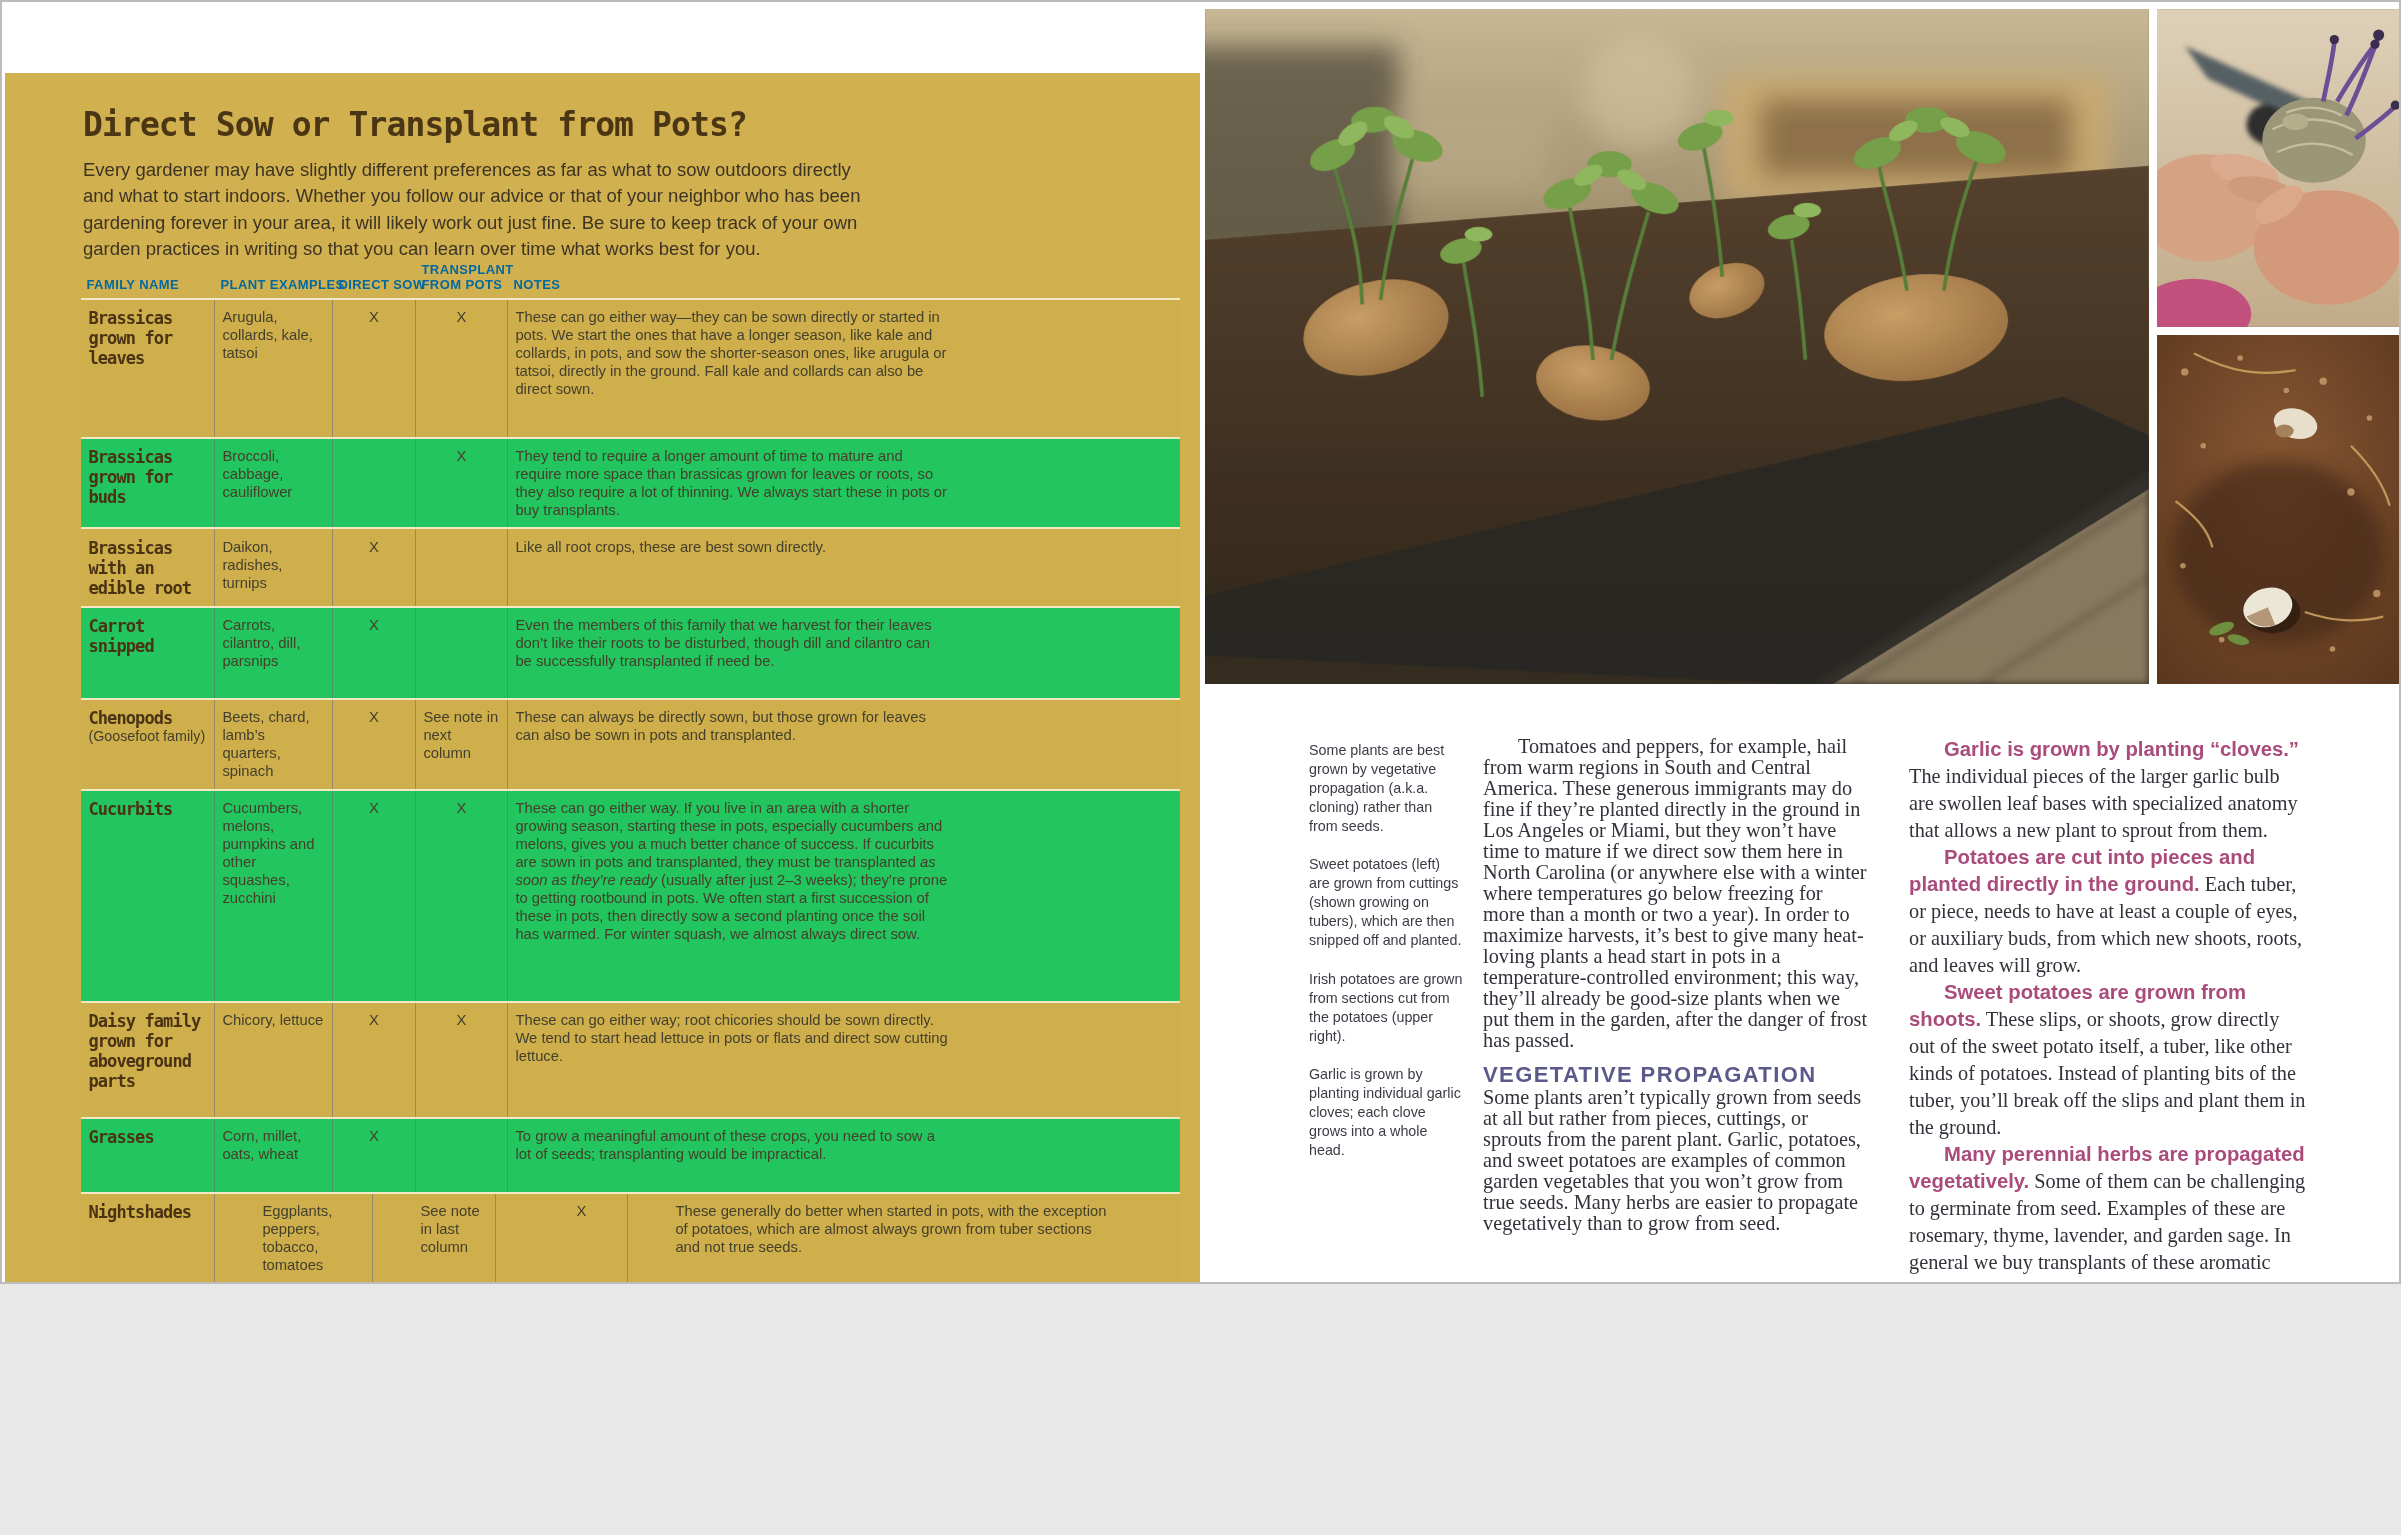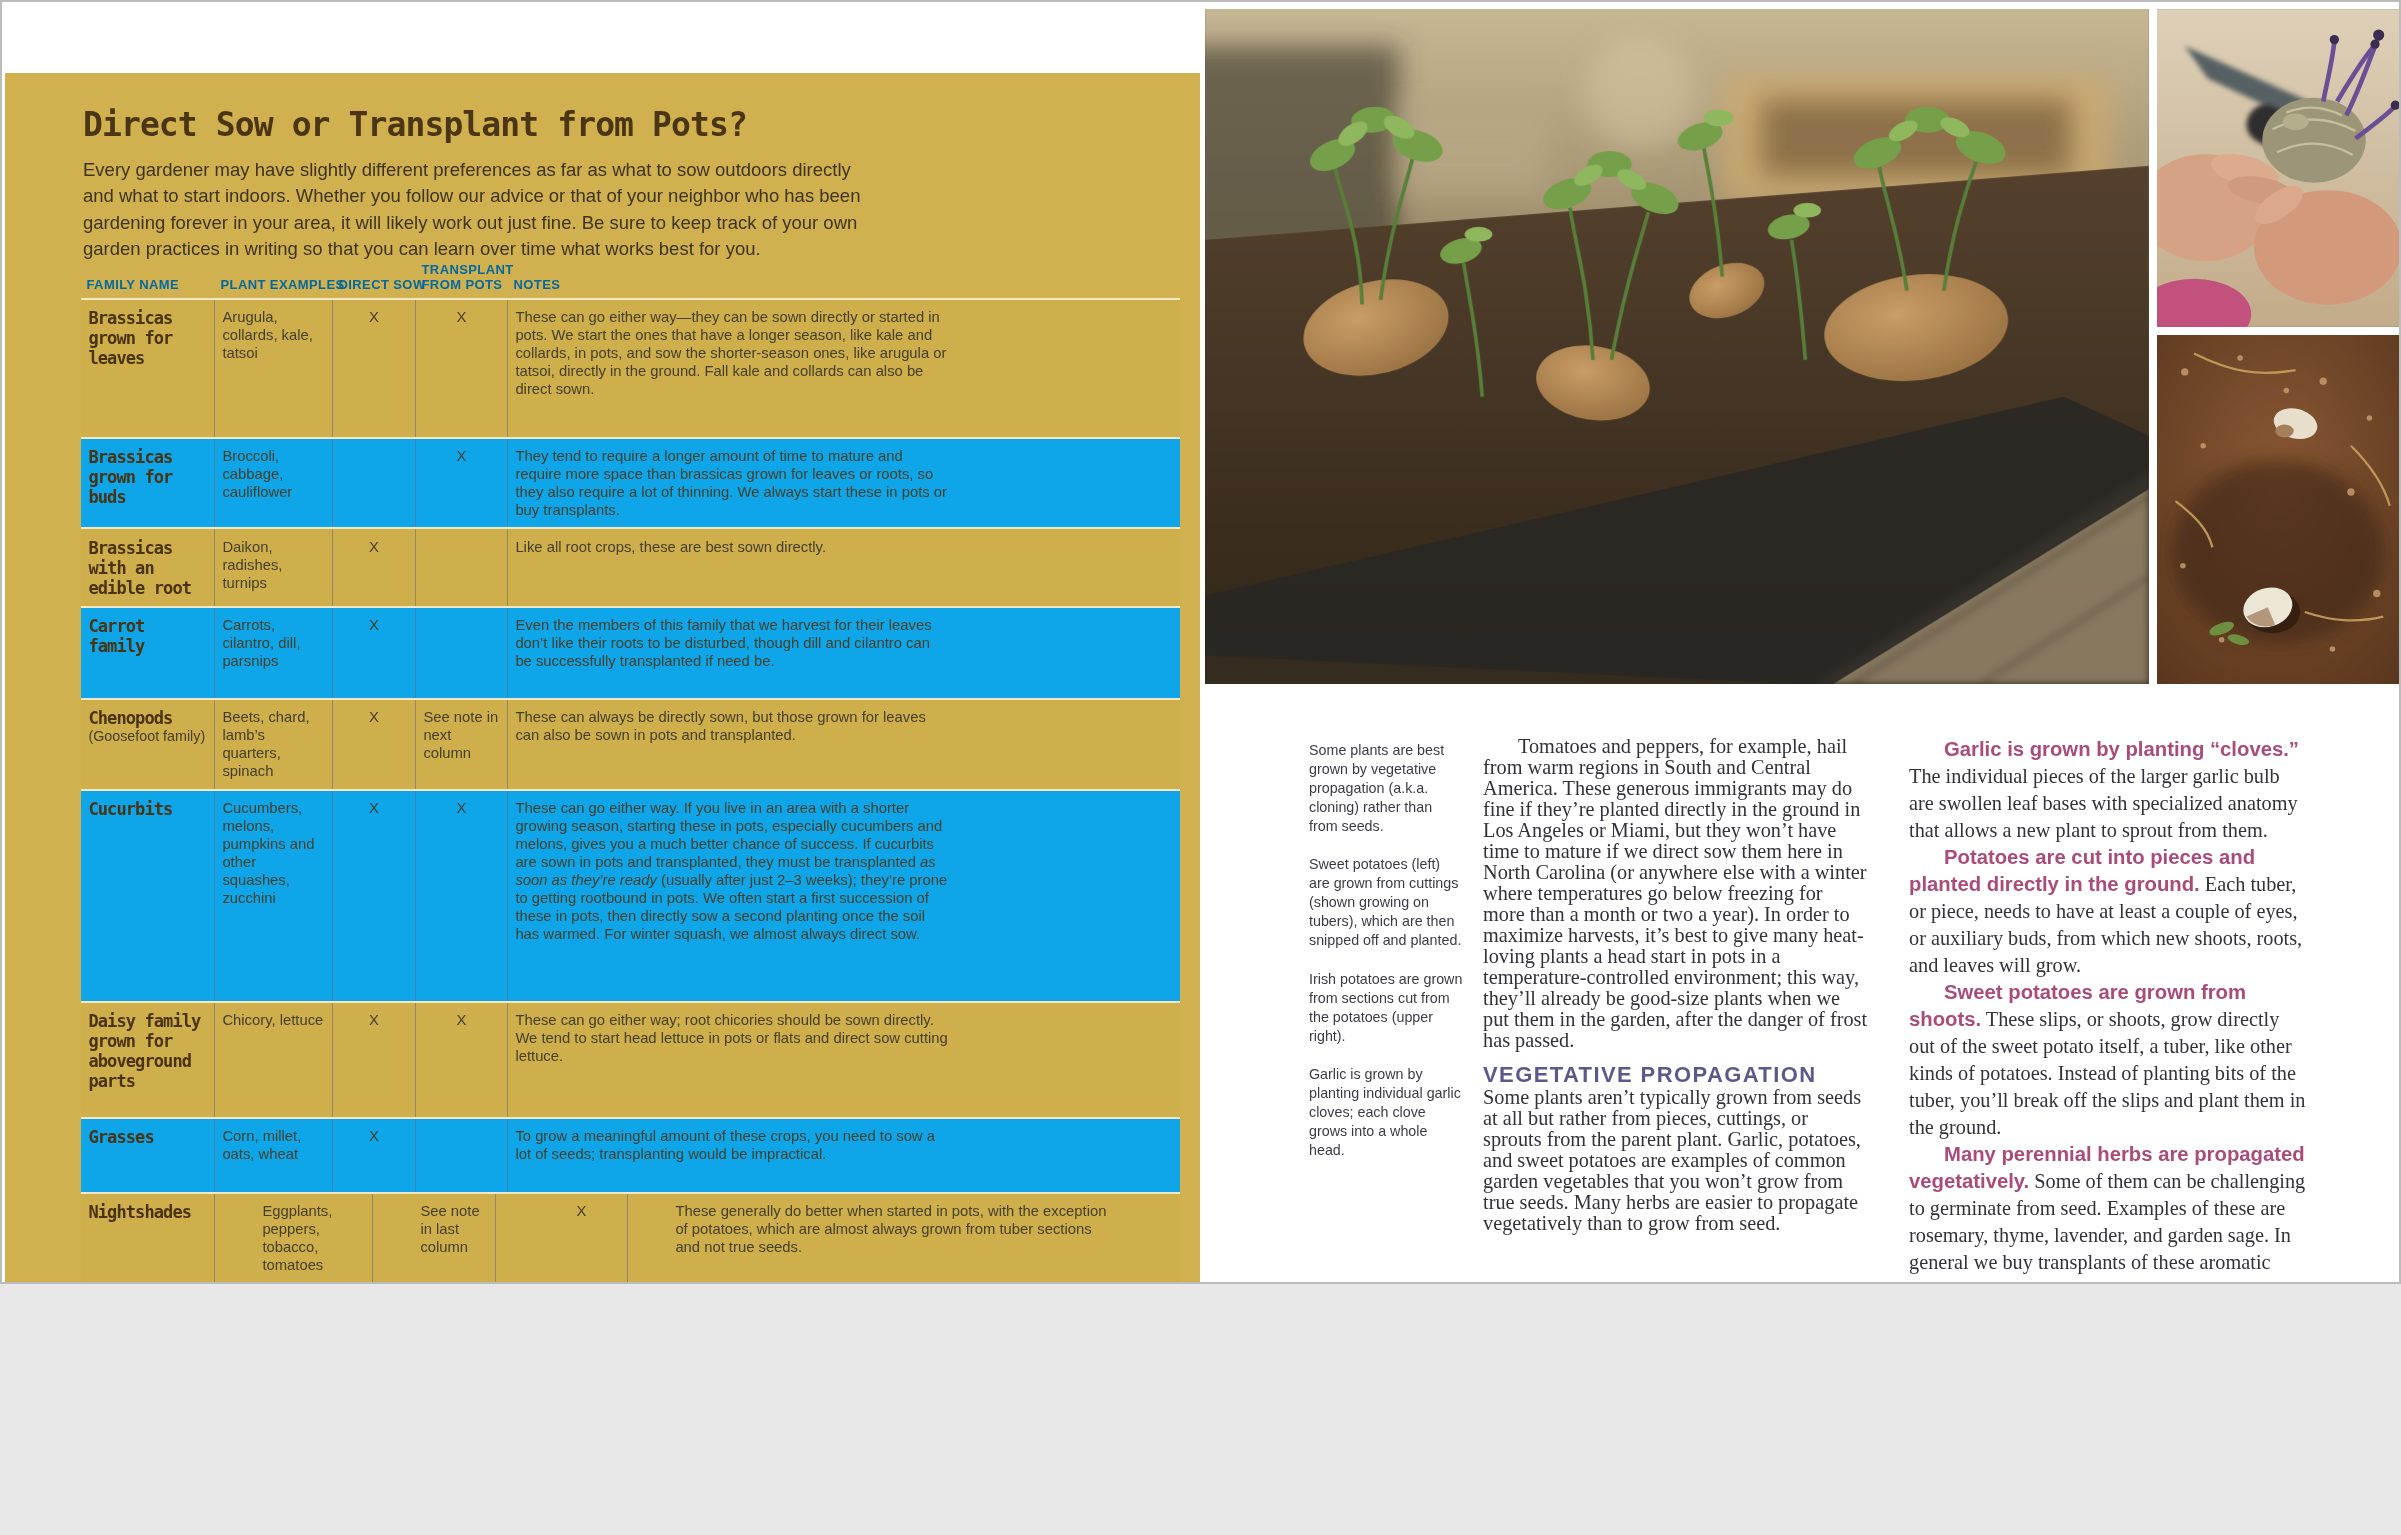--- a/index.html
+++ b/index.html
@@ -13,21 +13,21 @@
     letter-spacing:-0.9px;color:#4a3514;}
   .intro{position:absolute;left:81px;top:155px;width:796px;margin:0;
     font-size:18.5px;line-height:1.43;color:#3d3424;}
   .sow-table{position:absolute;left:79px;top:260px;width:1099px;}
   .thead{display:grid;grid-template-columns:134px 118px 83px 92px 1fr;
     align-items:end;border-bottom:2.8px solid #f2e8c6;padding-bottom:5.5px;}
   .th{font-size:13px;font-weight:bold;letter-spacing:0.4px;color:#0369a1;
     white-space:pre;padding-left:5.5px;}
   .tr{display:grid;grid-template-columns:134px 118px 83px 92px 1fr;
     background:#cfae4c;border-bottom:2.8px solid #f2e8c6;}
-  .tr.alt{background:#0ea5e9;}
+  .tr.alt{background:#22c55e;}
   .td{padding:8.3px 7.4px 8.3px 7.4px;border-right:0.9px solid rgba(100,110,125,.55);
     font-size:14.8px;line-height:1.22;color:#44402c;}
   .td.c4{border-right:none;}
   .fam{font-family:"DejaVu Sans Mono",monospace;font-weight:bold;font-size:17px;
     letter-spacing:-0.9px;line-height:1.18;color:#4a3312;display:block;}
   .famsub{font-size:14.3px;color:#44402c;margin-top:0;}
   .td.xcell{text-align:center;}
   .td.c4 .noteswrap{max-width:434px;display:block;}
   .td .it{font-style:italic;}
   
@@ -105,21 +105,21 @@
           </div>
           <div class="td c1">Daikon, radishes, turnips</div>
           <div class="td c2 xcell">X</div>
           <div class="td c3"></div>
           <div class="td c4">
             <span class="noteswrap">Like all root crops, these are best sown directly.</span>
           </div>
         </div>
         <div class="tr alt" style="min-height: 90px;">
           <div class="td c0">
-            <span class="fam">Carrot family</span>
+            <span class="fam">Carrot snipped</span>
           </div>
           <div class="td c1">Carrots, cilantro, dill, parsnips</div>
           <div class="td c2 xcell">X</div>
           <div class="td c3"></div>
           <div class="td c4">
             <span class="noteswrap">Even the members of this family that we harvest for their leaves don’t like their roots to be disturbed, though dill and cilantro can be successfully transplanted if need be.</span>
           </div>
         </div>
         <div class="tr" style="min-height: 63px;">
           <div class="td c0">

